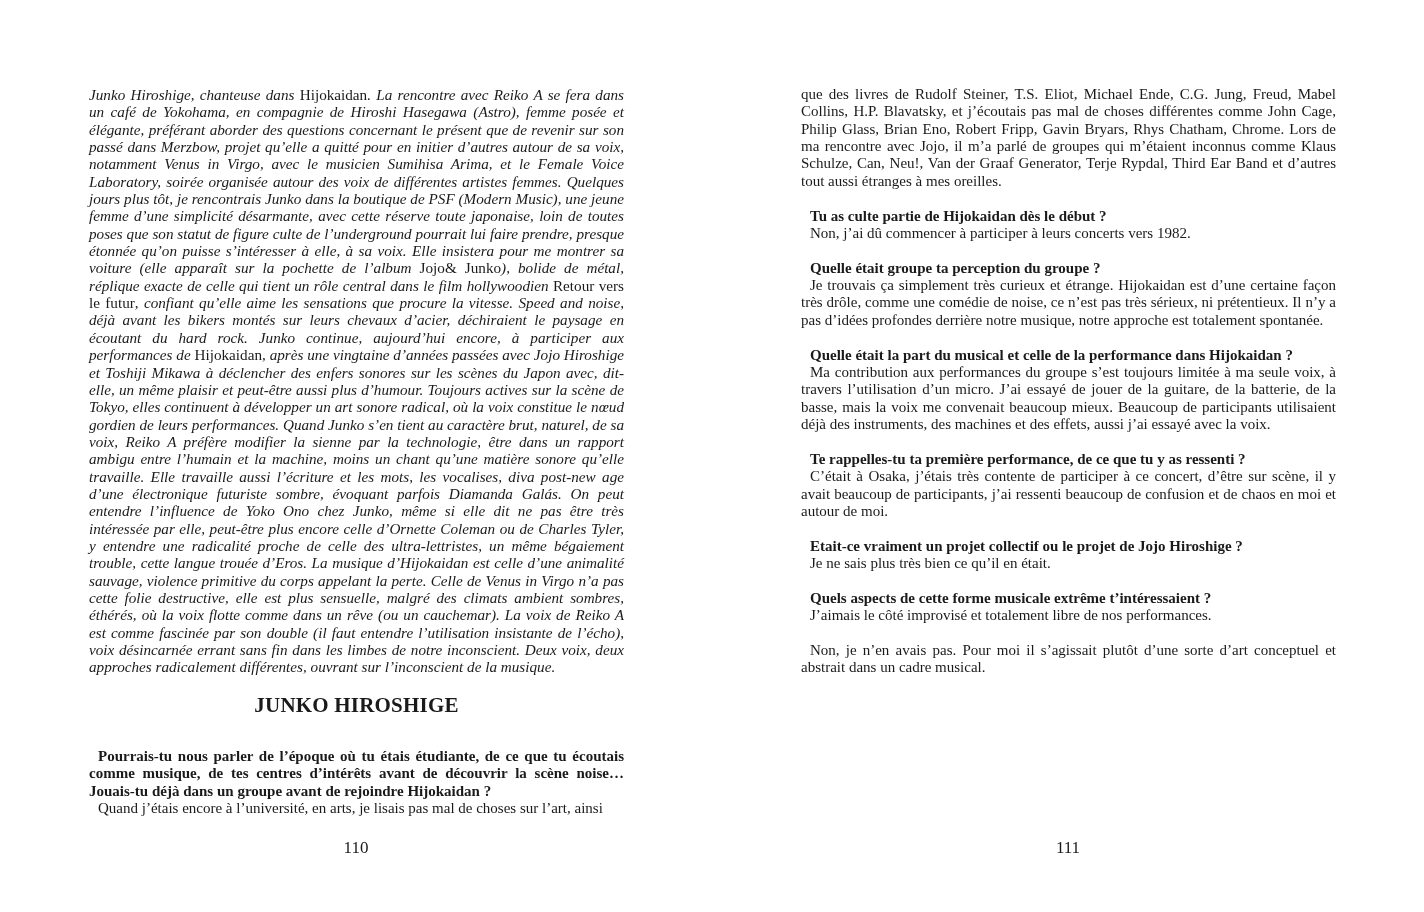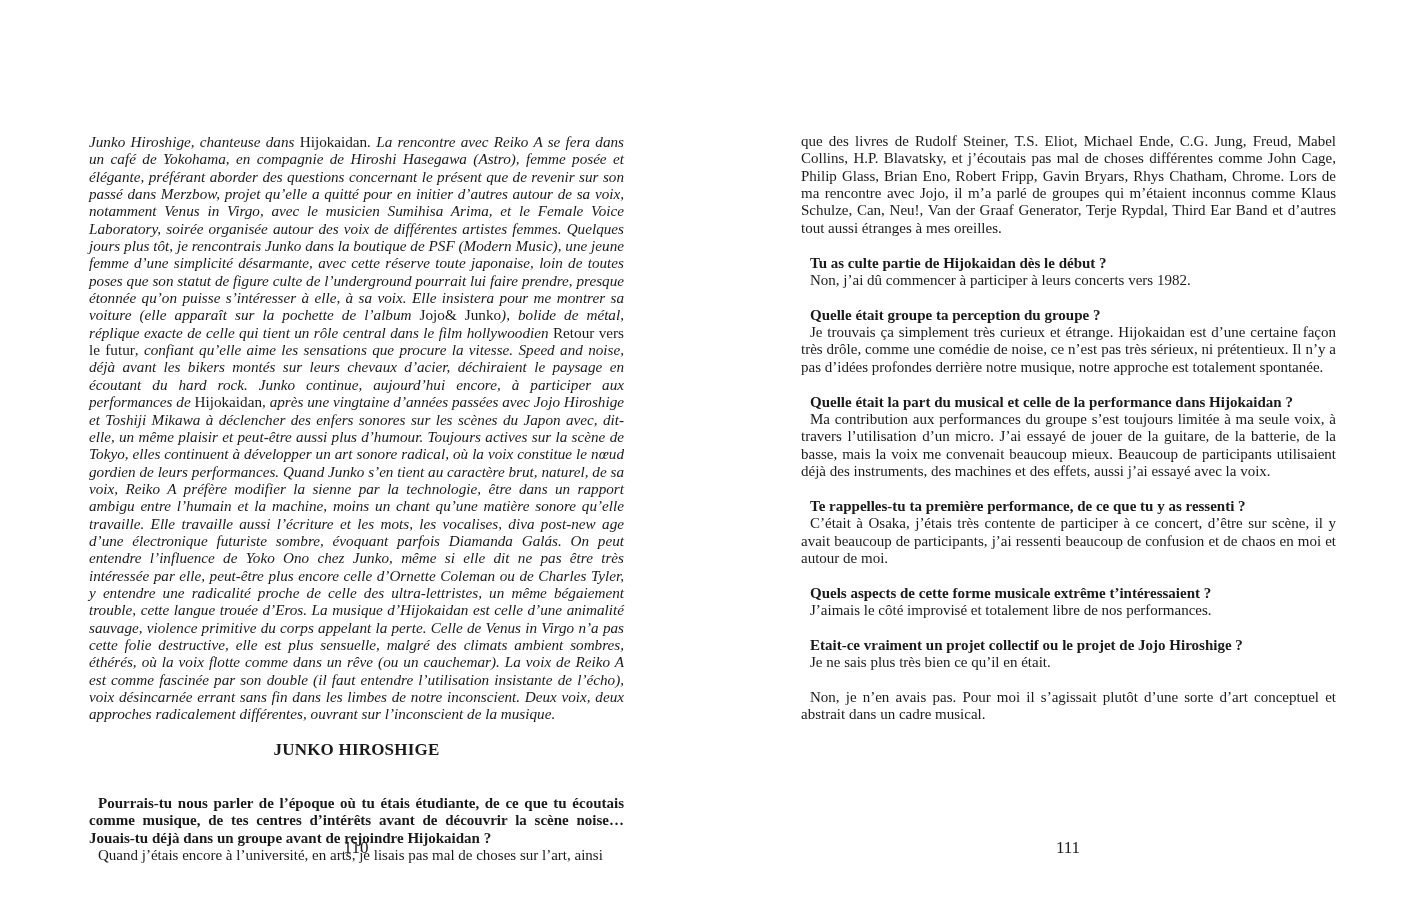--- a/index.html
+++ b/index.html
@@ -1,23 +1,23 @@
 <!DOCTYPE html>
 <html><head>
 <meta charset="utf-8">
 <style>
   html, body { margin: 0; padding: 0; background: #ffffff; }
   body { width: 1424px; height: 912px; position: relative; overflow: hidden;
          font-family: "Liberation Serif", "DejaVu Serif", serif; color: #1a1a1a; }
-  .page { position: absolute; top: 86px; margin-top: 47px; }
+  .page { position: absolute; top: 86px; }
   #page-left { left: 89px; width: 535px; }
   #page-right { left: 801px; width: 535px; }
   .intro { font-style: italic; font-size: 15.2px; line-height: 17.35px; text-align: justify; margin: 0; }
   .intro .up { font-style: normal; }
-  .section-title { font-weight: bold; font-size: 17px; text-align: center; margin: 0; position: absolute; top: 607px; left: 0; width: 535px; letter-spacing: 0.2px; }
+  .section-title { font-weight: bold; font-size: 21px; text-align: center; margin: 0; position: absolute; top: 607px; left: 0; width: 535px; letter-spacing: 0.2px; }
   .qa-block { position: absolute; left: 0; width: 535px; }
   .q { font-weight: bold; font-size: 15px; line-height: 17.35px; text-align: justify; margin: 0; text-indent: 9px; }
   .a { font-size: 15px; line-height: 17.35px; text-align: justify; margin: 0; text-indent: 9px; }
   .a.noindent { text-indent: 0; }
   .qa { margin: 0 0 17.5px 0; }
   .page-number { position: absolute; top: 838px; font-size: 17px; width: 100px; text-align: center; }
   #page-number-left { left: 306px; }
   #page-number-right { left: 1018px; }
 </style>
 </head>
@@ -52,25 +52,25 @@
       </div>
       <div class="qa">
         <p class="q">Quelle était la part du musical et celle de la performance dans Hijokaidan ?</p>
         <p class="a">Ma contribution aux performances du groupe s’est toujours limitée à ma seule voix, à travers l’utilisation d’un micro. J’ai essayé de jouer de la guitare, de la batterie, de la basse, mais la voix me convenait beaucoup mieux. Beaucoup de participants utilisaient déjà des instruments, des machines et des effets, aussi j’ai essayé avec la voix.</p>
       </div>
       <div class="qa">
         <p class="q">Te rappelles-tu ta première performance, de ce que tu y as ressenti ?</p>
         <p class="a">C’était à Osaka, j’étais très contente de participer à ce concert, d’être sur scène, il y avait beaucoup de participants, j’ai ressenti beaucoup de confusion et de chaos en moi et autour de moi.</p>
       </div>
       <div class="qa">
+        <p class="q">Etait-ce vraiment un projet collectif ou le projet de Jojo Hiroshige ?</p>
+        <p class="a">Je ne sais plus très bien ce qu’il en était.</p>
+      </div>
+      <div class="qa">
         <p class="q">Quels aspects de cette forme musicale extrême t’intéressaient ?</p>
         <p class="a">J’aimais le côté improvisé et totalement libre de nos performances.</p>
-      </div>
-      <div class="qa">
-        <p class="q">Etait-ce vraiment un projet collectif ou le projet de Jojo Hiroshige ?</p>
-        <p class="a">Je ne sais plus très bien ce qu’il en était.</p>
       </div>
       <div class="qa">
         <p class="a">Non, je n’en avais pas. Pour moi il s’agissait plutôt d’une sorte d’art conceptuel et abstrait dans un cadre musical.</p>
       </div>
     </div>
 </div>
 <div class="page-number" id="page-number-right">111</div>
 
 </body></html>

